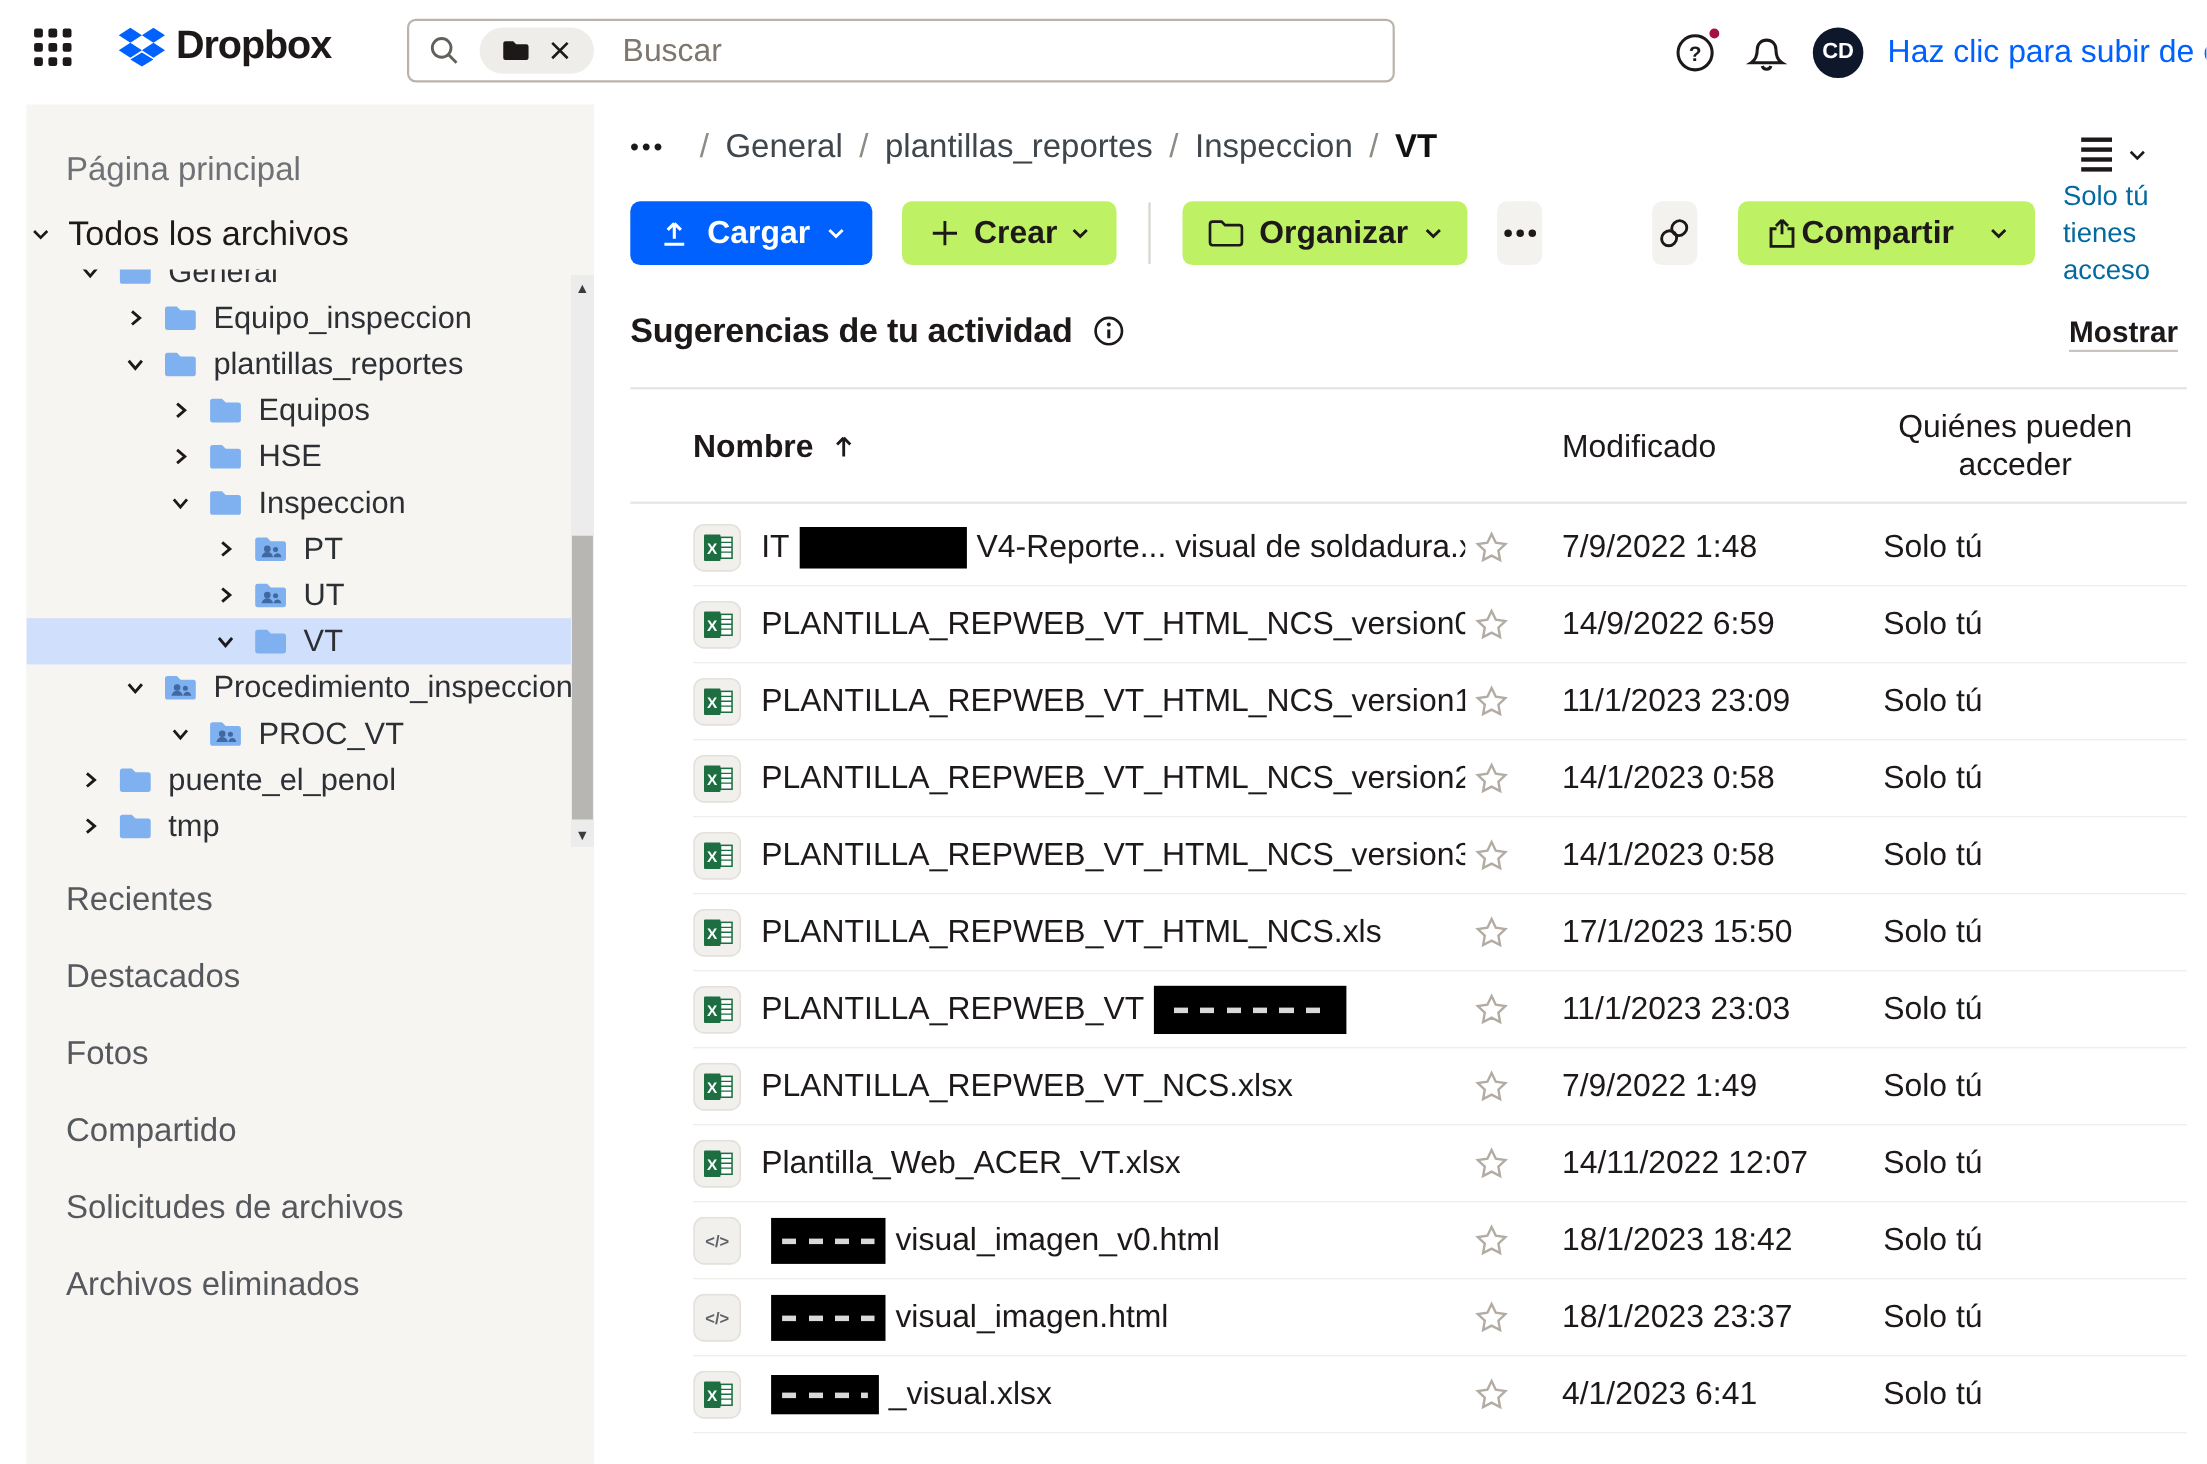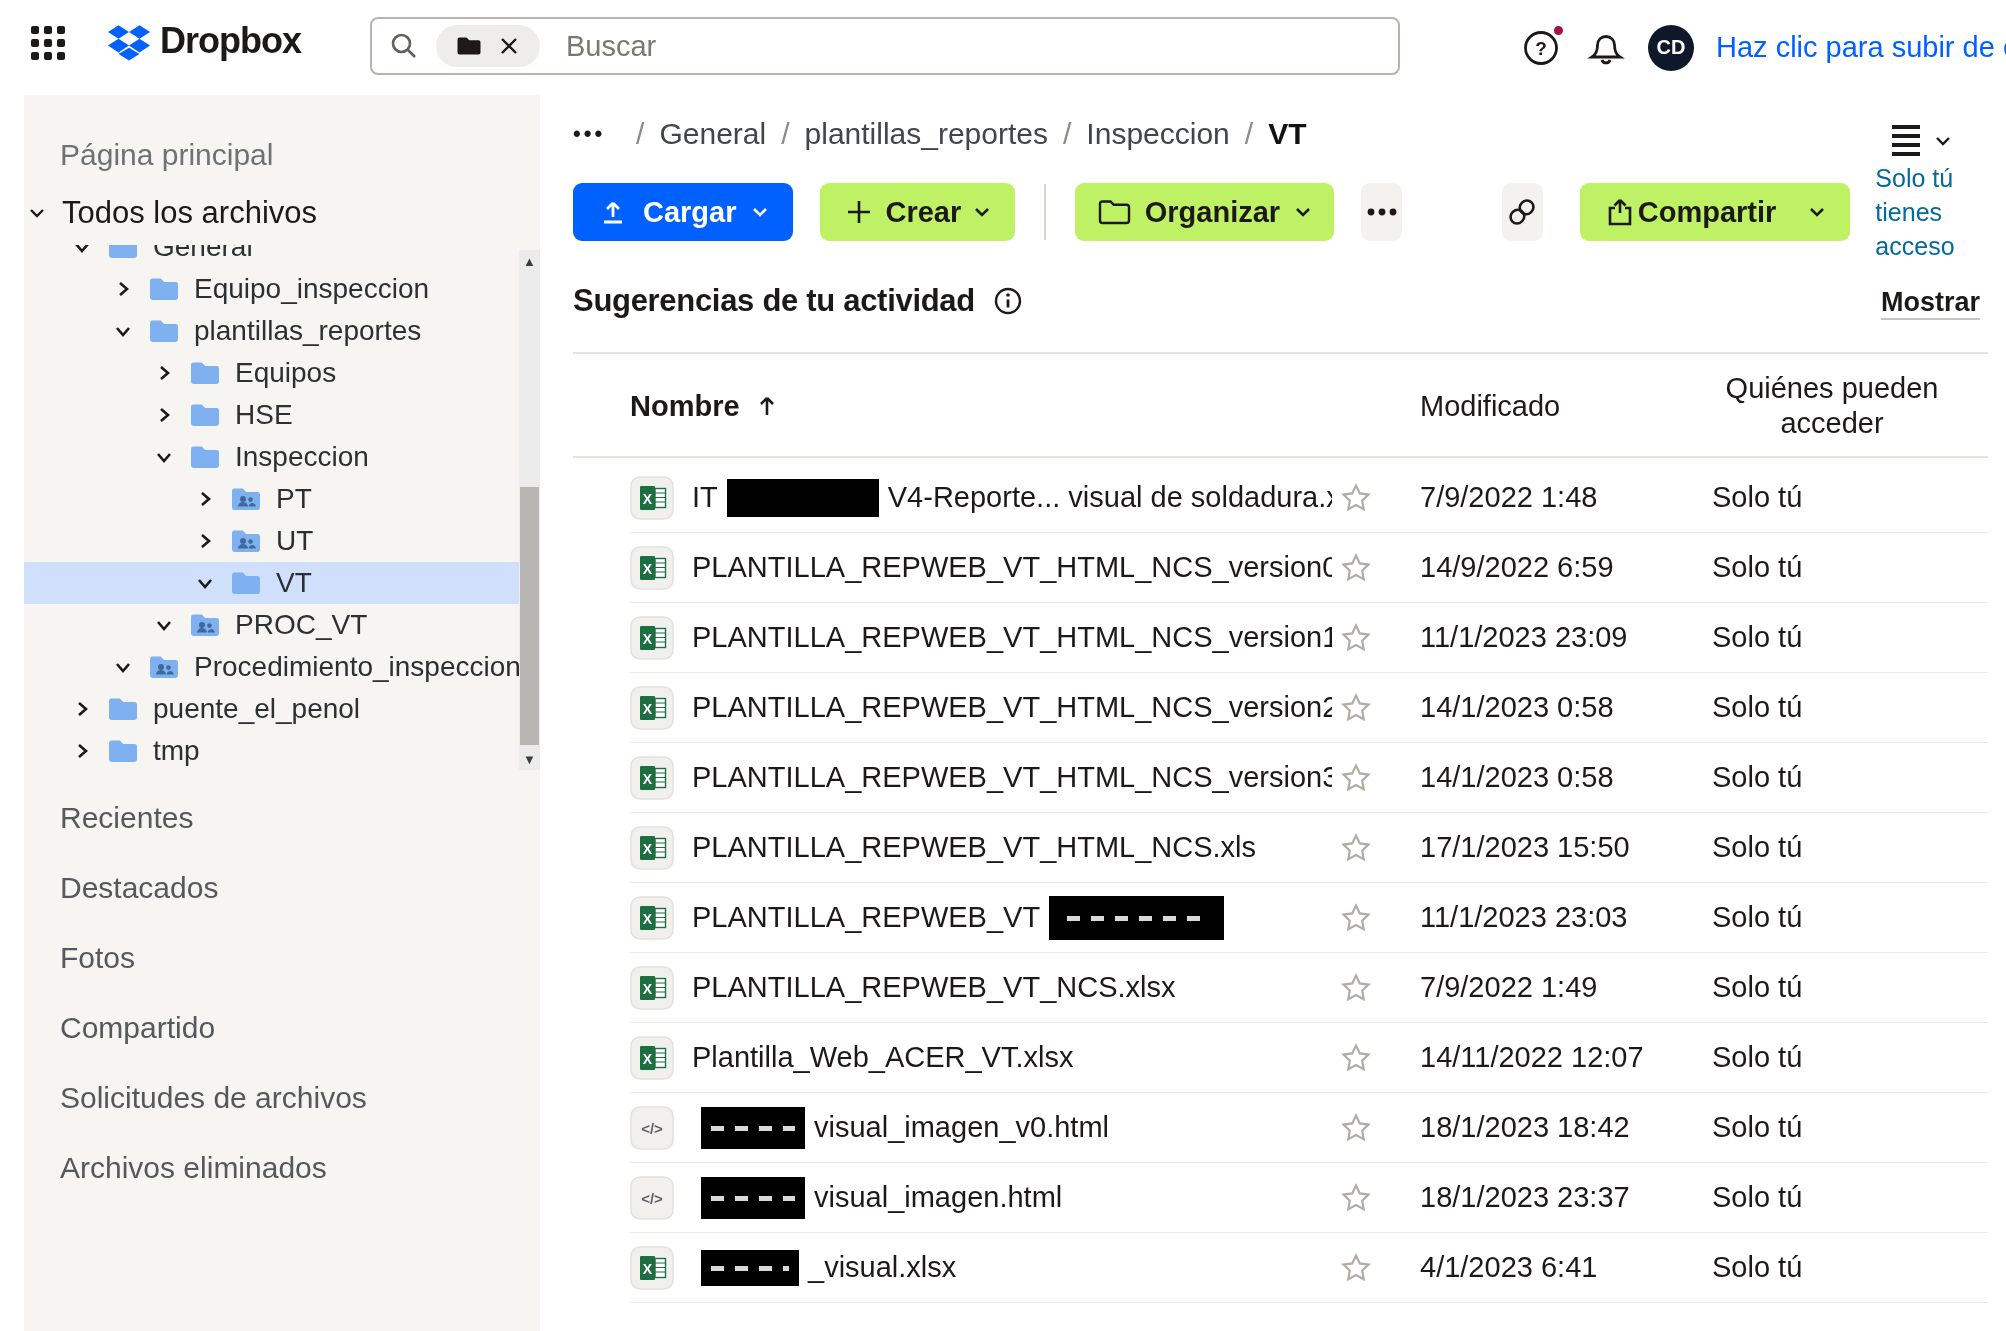--- a/index.html
+++ b/index.html
@@ -8,21 +8,21 @@
   body { position:relative; }
 
   
   #topbar { position:absolute; left:0; top:0; width:2006px; height:95px; background:#fff; }
   .apps-grid { position:absolute; left:31px; top:26px; width:40px; height:40px;
     display:grid; grid-template-columns:repeat(3,8px); grid-template-rows:repeat(3,8px);
     gap:5px; cursor:pointer; }
   .apps-grid i { background:#1e1919; border-radius:2px; }
   .logo { position:absolute; left:108px; top:20px; display:flex; align-items:flex-end; gap:10px; }
   .logo-text { font-size:36px; font-weight:bold; letter-spacing:-1px; color:#1e1919; }
-  .searchbar { position:absolute; left:370px; top:17px; width:1030px; height:58px;
+  .searchbar { position:absolute; left:370px; top:17px; width:898px; height:58px;
     border:2px solid #bab3ab; border-radius:8px; background:#fff;
     display:flex; align-items:center; padding:0 16px; }
   .search-chip { display:flex; align-items:center; gap:16px; background:#efedea;
     border-radius:22px; height:42px; padding:0 20px; margin-left:16px; }
   .search-input { border:none; outline:none; font-size:29px; color:#1e1919;
     margin-left:26px; flex:1; background:transparent; font-family:inherit; }
   .search-input::placeholder { color:#7e776e; }
   .tb-right { position:absolute; right:0; top:0; height:95px; display:flex; align-items:center; }
   .help-wrap { position:relative; width:44px; height:44px; }
   .red-dot { position:absolute; right:-2px; top:-3px; width:15px; height:15px;
@@ -306,57 +306,57 @@
               <path d="M4 7l6 7 6-7"></path>
             </svg>
           </span>
           <span class="tree-folder">
             <svg width="32" height="26" viewBox="0 0 32 26" fill="#7fb1f0">
               <path d="M2 5q0-2.4 2.4-2.4h8.4l3.4 3.4h11.4Q30 6 30 8.4v13.2q0 2.4-2.4 2.4H4.4Q2 24 2 21.6z"></path>
             </svg>
           </span>
           <span class="tree-label">VT</span>
         </div>
-        <div class="tree-row" style="padding-left: 127px;">
+        <div class="tree-row" style="padding-left: 86px;">
           <span class="tree-chevron">
             <svg width="20" height="20" viewBox="0 0 20 20" fill="none" stroke="#1e1919" stroke-width="2.6">
               <path d="M4 7l6 7 6-7"></path>
             </svg>
           </span>
           <span class="tree-folder">
             <svg width="32" height="26" viewBox="0 0 32 26">
               <path d="M2 5q0-2.4 2.4-2.4h8.4l3.4 3.4h11.4Q30 6 30 8.4v13.2q0 2.4-2.4 2.4H4.4Q2 24 2 21.6z" fill="#7fb1f0"></path>
               <g fill="#41689f">
                 <circle cx="13" cy="13" r="3"></circle>
                 <path d="M7.8 20.5c.4-2.8 2.5-4.6 5.2-4.6s4.8 1.8 5.2 4.6z"></path>
                 <circle cx="20.5" cy="13.6" r="2.3"></circle>
                 <path d="M18.6 20.5c.4-2.2 1.8-3.6 3.7-3.6 1.8 0 3.1 1.3 3.6 3.6z"></path>
               </g>
             </svg>
           </span>
-          <span class="tree-label">PROC_VT</span>
-        </div>
-        <div class="tree-row" style="padding-left: 86px;">
+          <span class="tree-label">Procedimiento_inspeccion</span>
+        </div>
+        <div class="tree-row" style="padding-left: 127px;">
           <span class="tree-chevron">
             <svg width="20" height="20" viewBox="0 0 20 20" fill="none" stroke="#1e1919" stroke-width="2.6">
               <path d="M4 7l6 7 6-7"></path>
             </svg>
           </span>
           <span class="tree-folder">
             <svg width="32" height="26" viewBox="0 0 32 26">
               <path d="M2 5q0-2.4 2.4-2.4h8.4l3.4 3.4h11.4Q30 6 30 8.4v13.2q0 2.4-2.4 2.4H4.4Q2 24 2 21.6z" fill="#7fb1f0"></path>
               <g fill="#41689f">
                 <circle cx="13" cy="13" r="3"></circle>
                 <path d="M7.8 20.5c.4-2.8 2.5-4.6 5.2-4.6s4.8 1.8 5.2 4.6z"></path>
                 <circle cx="20.5" cy="13.6" r="2.3"></circle>
                 <path d="M18.6 20.5c.4-2.2 1.8-3.6 3.7-3.6 1.8 0 3.1 1.3 3.6 3.6z"></path>
               </g>
             </svg>
           </span>
-          <span class="tree-label">Procedimiento_inspeccion</span>
+          <span class="tree-label">PROC_VT</span>
         </div>
         <div class="tree-row" style="padding-left: 45px;">
           <span class="tree-chevron">
             <svg width="20" height="20" viewBox="0 0 20 20" fill="none" stroke="#1e1919" stroke-width="2.6">
               <path d="M7 4l7 6-7 6"></path>
             </svg>
           </span>
           <span class="tree-folder">
             <svg width="32" height="26" viewBox="0 0 32 26" fill="#7fb1f0">
               <path d="M2 5q0-2.4 2.4-2.4h8.4l3.4 3.4h11.4Q30 6 30 8.4v13.2q0 2.4-2.4 2.4H4.4Q2 24 2 21.6z"></path>

